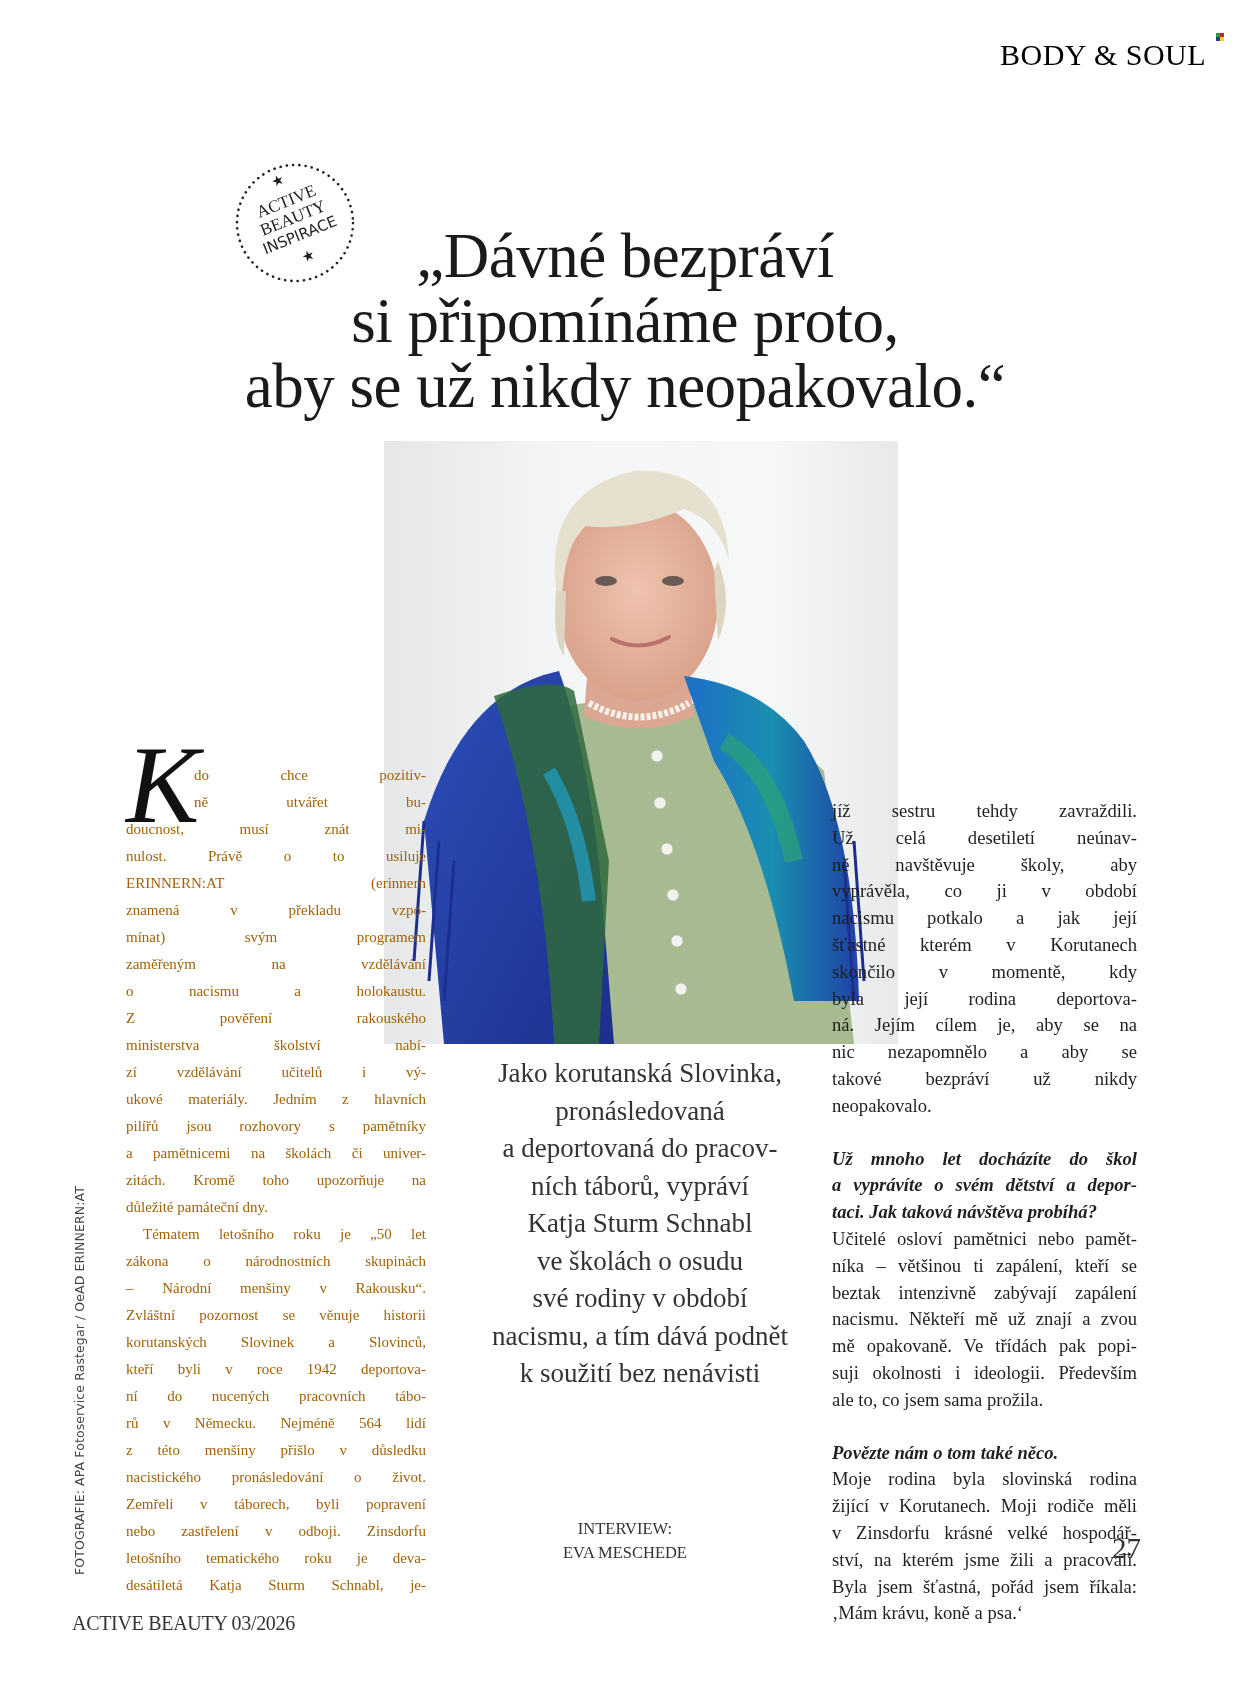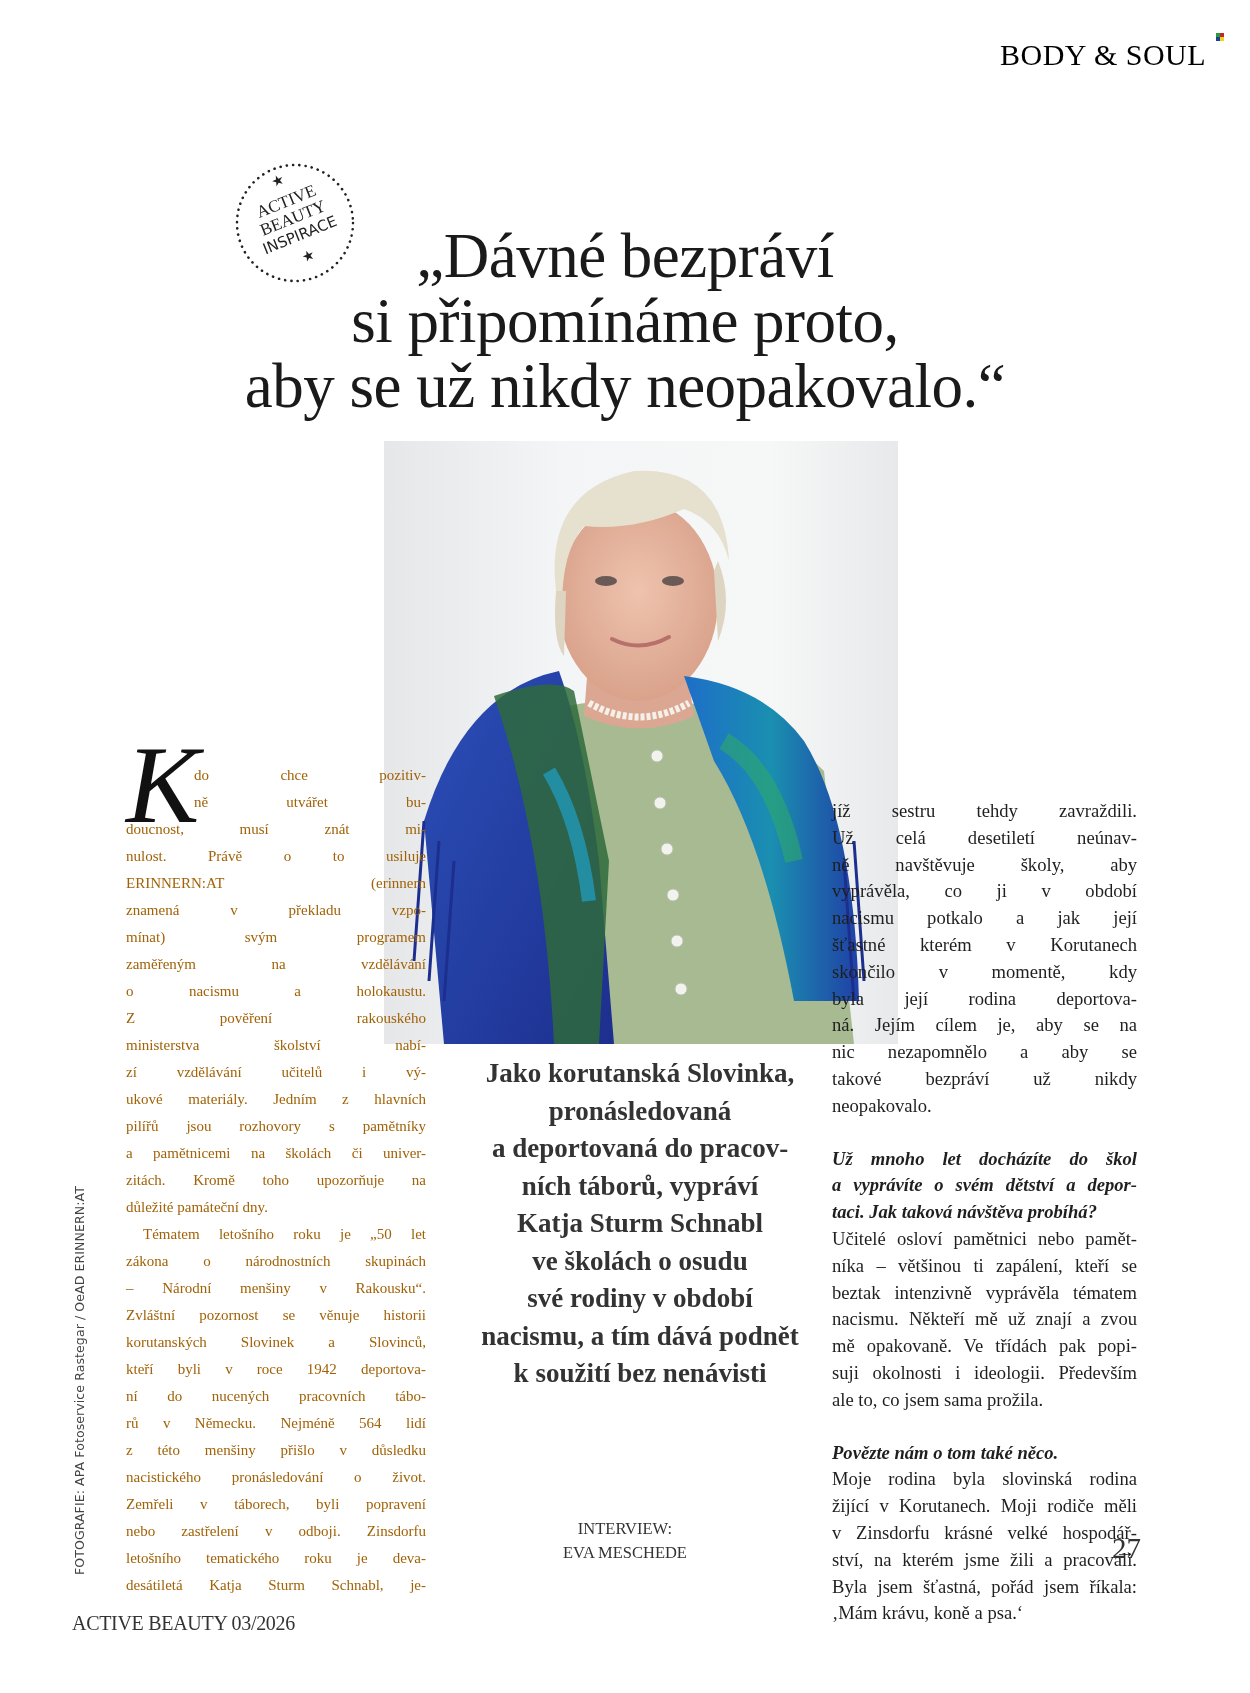--- a/index.html
+++ b/index.html
@@ -37,21 +37,21 @@
   .col-left .line.last { text-align-last: left; }
   .col-left .indent { padding-left: 17px; }
   .dropcap {
     position: absolute; left: 126px; top: 735px; font-family: "Liberation Serif", serif; font-style: italic;
     font-size: 110px; line-height: 100px; color: #111;
   }
   .col-left .first-lines { padding-left: 68px; }
 
   .pull {
     position: absolute; left: 450px; top: 1055px; width: 380px;
-    font-family: "Liberation Serif", serif; font-size: 27px; line-height: 37.5px; text-align: center; color: #333; font-weight: bold;
+    font-family: "Liberation Serif", serif; font-size: 27px; line-height: 37.5px; text-align: center; color: #333;
   }
   .pull span { display: block; white-space: nowrap; }
   .credit-author {
     position: absolute; left: 520px; top: 1517px; width: 210px;
     font-family: Liberation Serif, serif; font-size: 16.5px; line-height: 24px; text-align: center; color: #333;
   }
   .credit-author span { display: block; }
 
   .col-right {
     position: absolute; left: 832px; top: 798px; width: 305px;
@@ -233,21 +233,21 @@
   <span class="line">ná. Jejím cílem je, aby se na</span>
   <span class="line">nic nezapomnělo a aby se</span>
   <span class="line">takové bezpráví už nikdy</span>
   <span class="line last">neopakovalo.</span>
   <div class="gap"></div>
   <span class="line q">Už mnoho let docházíte do škol</span>
   <span class="line q">a vyprávíte o svém dětství a depor-</span>
   <span class="line q last">taci. Jak taková návštěva probíhá?</span>
   <span class="line">Učitelé osloví pamětnici nebo pamět-</span>
   <span class="line">níka – většinou ti zapálení, kteří se</span>
-  <span class="line">beztak intenzivně vyprávěla tématem</span>
+  <span class="line">beztak intenzivně zabývají zapálení</span>
   <span class="line">nacismu. Někteří mě už znají a zvou</span>
   <span class="line">mě opakovaně. Ve třídách pak popi-</span>
   <span class="line">suji okolnosti i ideologii. Především</span>
   <span class="line last">ale to, co jsem sama prožila.</span>
   <div class="gap"></div>
   <span class="line q last">Povězte nám o tom také něco.</span>
   <span class="line">Moje rodina byla slovinská rodina</span>
   <span class="line">žijící v Korutanech. Moji rodiče měli</span>
   <span class="line">v Zinsdorfu krásné velké hospodář-</span>
   <span class="line">ství, na kterém jsme žili a pracovali.</span>

